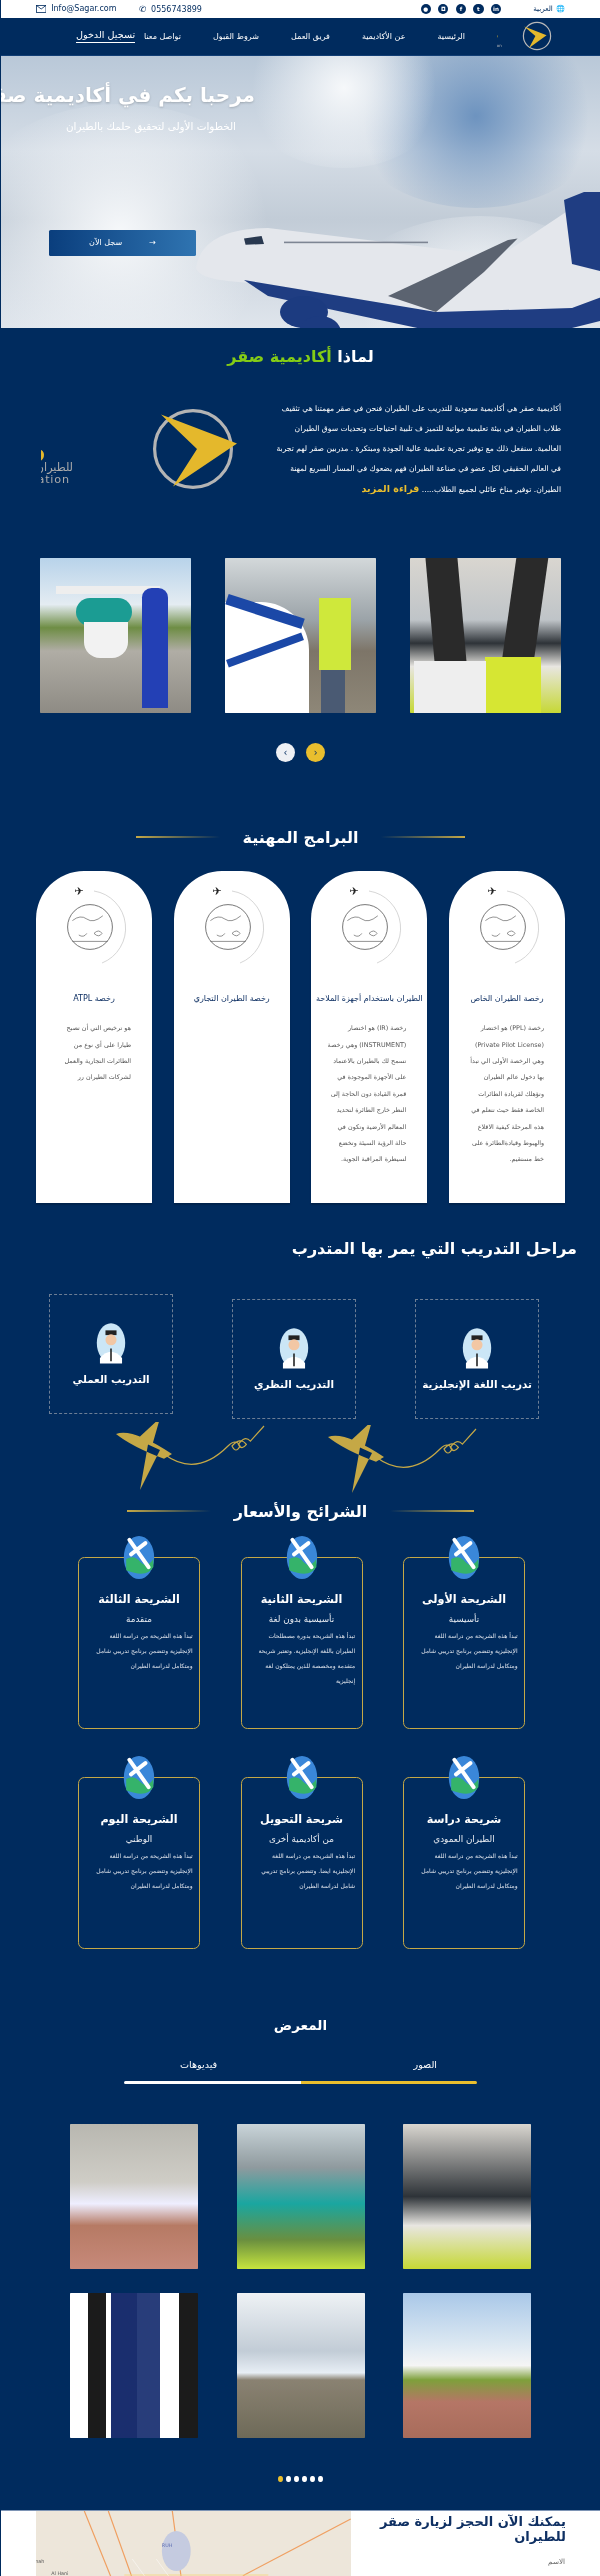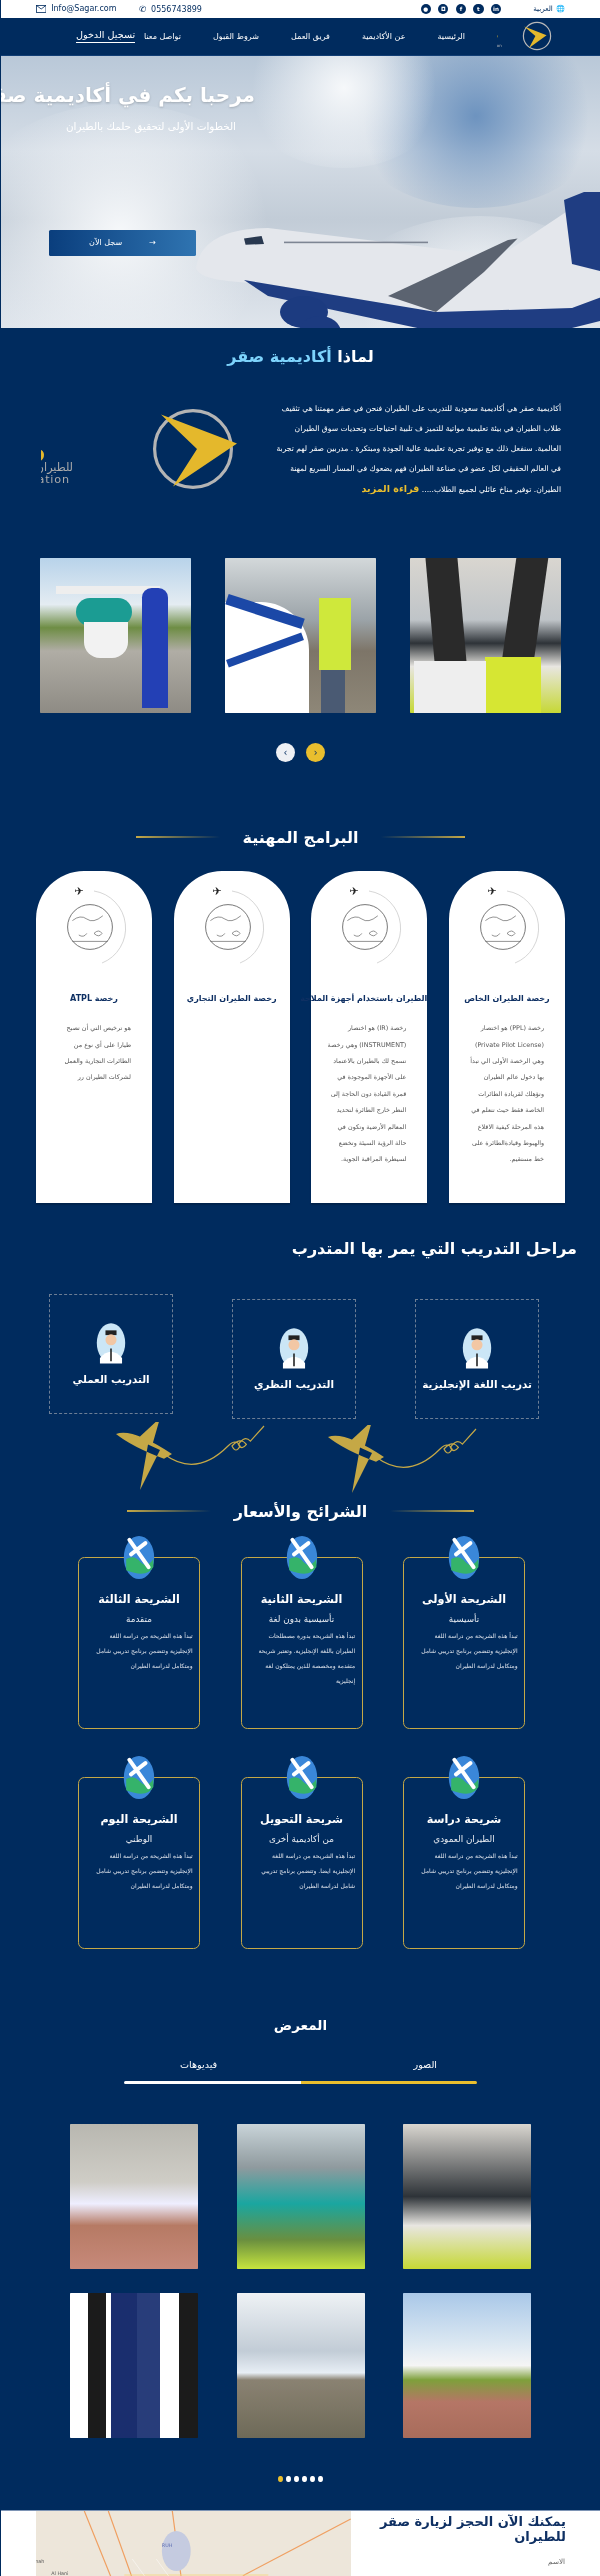--- a/index.html
+++ b/index.html
@@ -22,39 +22,39 @@
 .hero{height:272px;position:relative;background:linear-gradient(180deg,#b9c8d8 0%,#d5dde6 35%,#c2ccd7 60%,#dfe5ec 100%);overflow:hidden}
 .hero .cloud{position:absolute;border-radius:50%;background:radial-gradient(circle,#f6f8fa 0%,rgba(240,244,248,0) 70%)}
 .hero .sky{position:absolute;border-radius:50%;background:radial-gradient(circle,#6d93bf 0%,rgba(109,147,191,0) 70%)}
 .hero h1{position:absolute;right:346px;top:27px;font-size:20px;font-weight:bold;color:#fff;white-space:nowrap;text-shadow:0 0.8px 2.4px rgba(0,0,0,.2)}
 .hero p{position:absolute;right:365px;top:64px;font-size:10.4px;color:#fff;white-space:nowrap}
 .hero .btn{position:absolute;left:49px;top:174px;width:147px;height:26px;background:linear-gradient(90deg,#0a3e7d,#2f74b1);border-radius:1.6px;display:flex;align-items:center;justify-content:center;gap:27px;color:#fff;font-size:8px;direction:ltr}
 .plane{position:absolute;left:196px;top:136px}
 
 .why{padding:19px 0 0}
 .sec-title{text-align:center;font-size:16px;font-weight:bold}
-.sec-title .gold{color:#7dd3fc}
+.sec-title .gold{color:#84cc16}
 .why-body{display:flex;direction:rtl;padding:27px 40px 0 32px;align-items:center;gap:24px;height:140px}
 .why-text{width:288px;font-size:7.6px;line-height:20px;text-align:right;color:#fff}
 .why-text .more{color:#e9be2e;font-weight:bold;font-size:9.6px}
 .big-logo{width:208px;height:88px}
 
 .slider{display:flex;justify-content:space-between;padding:36px 40px 0;margin-top:16px}
 .photo{width:151px;height:155px;border-radius:0.8px;position:relative;overflow:hidden}
 .arrows{display:flex;justify-content:center;gap:11.2px;margin-top:30px;direction:ltr}
 .arr{width:19px;height:19px;border-radius:50%;display:flex;align-items:center;justify-content:center;font-size:9.6px;color:#002b5e}
 
 .lined{display:flex;align-items:center;justify-content:center;gap:22.4px;margin-top:66px;font-size:16px;font-weight:bold}
 .lined .ln{width:84px;height:1.6px;background:linear-gradient(90deg,rgba(233,190,46,0),#c5a846)}
 .lined .ln.r{background:linear-gradient(270deg,rgba(233,190,46,0),#c5a846)}
 
 .progs{display:flex;direction:rtl;justify-content:space-between;padding:0 36px;margin-top:24px}
 .pcard{width:116px;height:332px;background:#fff;border-radius:48px 48px 0 0;color:#333;padding-top:8px;text-align:center;box-shadow:0 1.6px 1.6px rgba(0,0,0,.2)}
 .globe{width:72px;height:96px;margin:0 auto}
-.pcard h3{color:#0f3063;font-size:8px;font-weight:bold;margin-top:16px;white-space:nowrap}
+.pcard h3{color:#0f3063;font-size:8px;font-weight:normal;margin-top:16px;white-space:nowrap}
 .pcard p{font-size:6.4px;line-height:16.4px;color:#555;margin:17.6px 21px 0 16px;text-align:right}
 
 .stages-title{font-size:16px;font-weight:bold;text-align:right;padding:36px 24px 0 0}
 .stages{position:relative;height:200px}
 .stage{position:absolute;width:124px;height:120px;border:1.2px dashed #6c7e95;display:flex;flex-direction:column;align-items:center;justify-content:center;gap:9.6px}
 .stage .pilot{width:30px;height:42px}
 .stage span{font-size:10.4px;font-weight:bold}
 .gplane{position:absolute}
 
 .tiers{display:grid;grid-template-columns:repeat(3,122px);justify-content:space-between;padding:0 76px 0 78px;direction:rtl;row-gap:48px;margin-top:36px}

